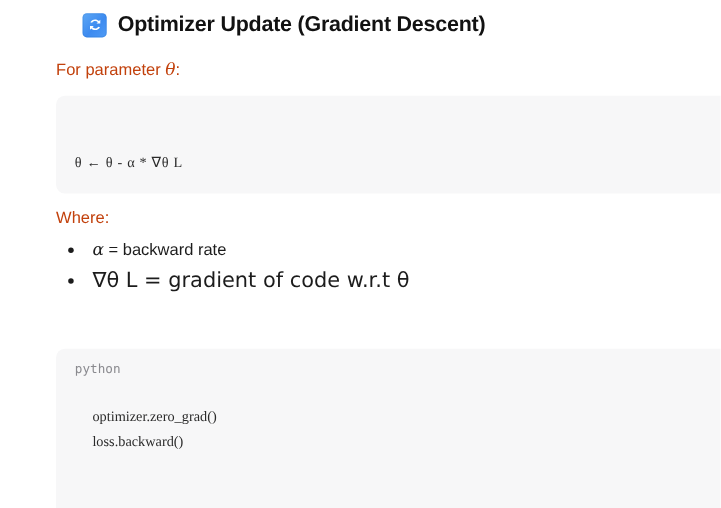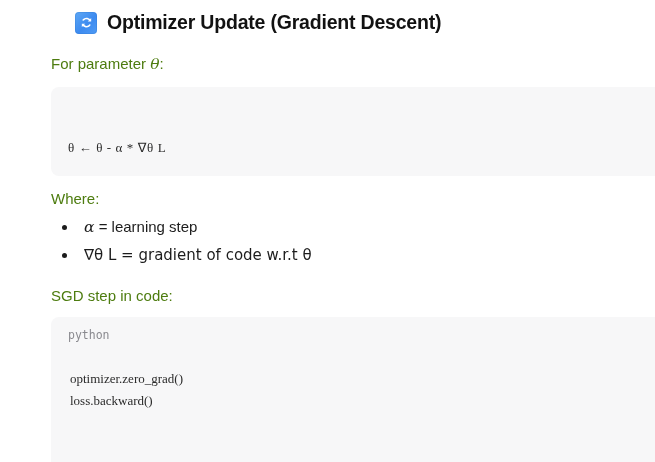--- a/index.html
+++ b/index.html
@@ -53,21 +53,21 @@
     color: #121212;
     white-space: nowrap;
   }
 
   
   .para {
     position: absolute;
     left: 51px;
     font-size: 15px;
     line-height: 19px;
-    color: #4d7c0f;
+    color: #c2410c;
     white-space: nowrap;
   }
   .para-for      { top: 54px; }
   .para-where    { top: 189px; }
   .para-sgd      { top: 286px; }
 
   .mathvar {
     font-family: "DejaVu Serif", "Liberation Serif", serif;
     font-style: italic;
     font-size: 15.5px;
@@ -109,21 +109,21 @@
     left: 17px;
     top: 11px;
     font-family: "DejaVu Sans Mono", "Liberation Mono", monospace;
     font-size: 11.5px;
     line-height: 14px;
     color: #8a8a8f;
     white-space: pre;
   }
   .code-body {
     position: absolute;
-    left: 19px;
+    left: 33px;
     top: 51px;
   }
 
   
   .bullets {
     position: absolute;
     left: 51px;
     top: 213px;
     margin: 0;
     padding: 0;
@@ -142,21 +142,21 @@
     position: absolute;
     left: 11px;
     top: 12px;
     width: 5px;
     height: 5px;
     border-radius: 50%;
     background: #1c1c1c;
   }
   .symsans {
     font-family: "DejaVu Sans", sans-serif;
-    font-size: 15px;
+    font-size: 19px;
   }
 </style>
 </head>
 <body>
 
 <div class="page">
 
   <div class="heading-row">
     <span class="refresh-icon">
       <svg width="15" height="15" viewBox="0 0 24 24" aria-hidden="true">
@@ -170,28 +170,27 @@
   <div class="para para-for"><span>For parameter </span><span class="mathvar">θ</span><span>:</span></div>
 
   <div class="codeblock block-math">
     <div class="code-line math-line">θ ← θ - α * ∇θ L</div>
   </div>
 
   <div class="para para-where">Where:</div>
 
   <ul class="bullets">
     <li class="bullet-item">
-      <span class="bullet-dot"></span><span class="mathvar">α</span><span> = learning step</span>
+      <span class="bullet-dot"></span><span class="mathvar">α</span><span> = backward rate</span>
     </li>
     <li class="bullet-item">
       <span class="bullet-dot"></span><span class="symsans">∇θ L</span><span class="symsans"> = gradient of code w.r.t θ</span>
     </li>
   </ul>
 
-  <div class="para para-sgd">SGD step in code:</div>
 
   <div class="codeblock block-python">
     <div class="lang-label">python</div>
     <div class="code-body">
       <div class="code-line">optimizer.zero_grad()</div>
       <div class="code-line">loss.backward()</div>
     </div>
   </div>
 
 </div>

